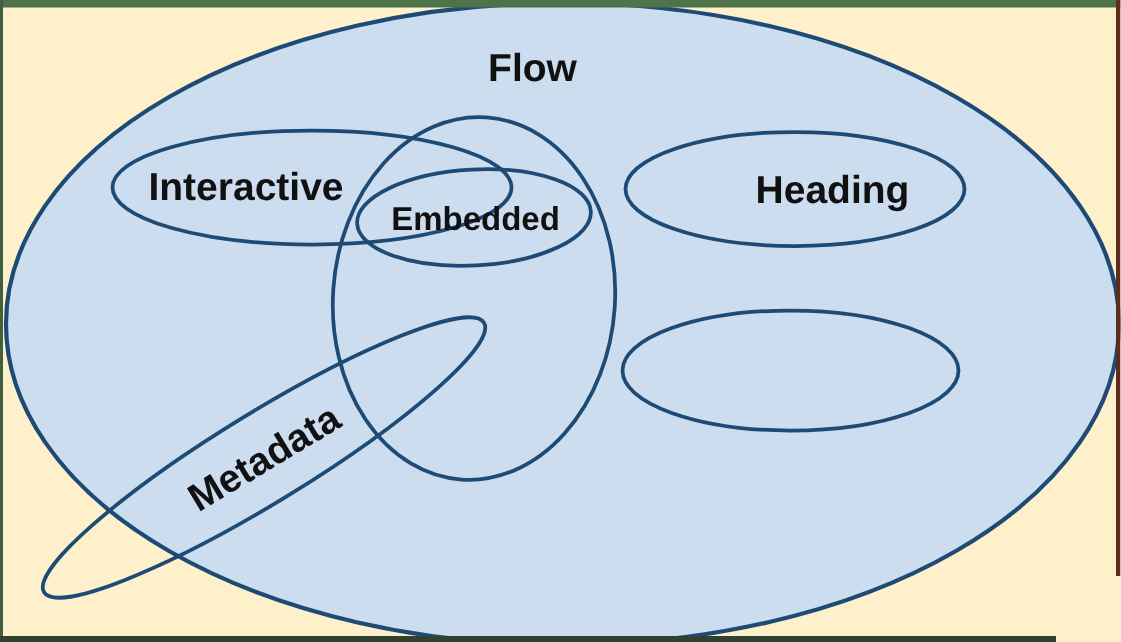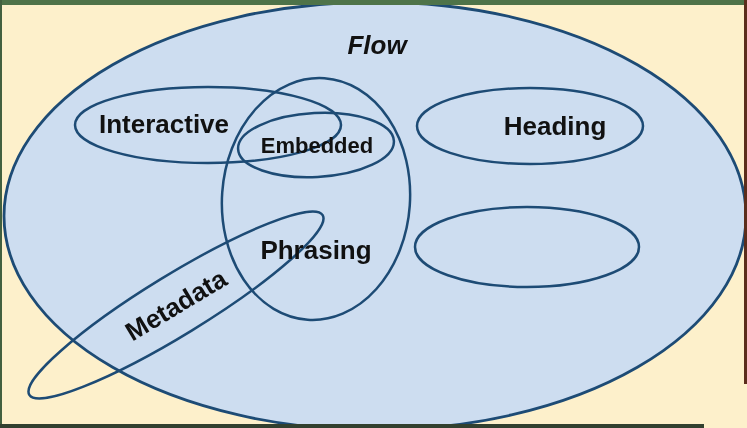--- a/index.html
+++ b/index.html
@@ -23,21 +23,21 @@
   .vlabel {
     position: absolute;
     transform: translate(-50%, -50%);
     font-weight: 700;
     font-size: 26px;
     color: #111111;
     white-space: nowrap;
     line-height: 1;
     letter-spacing: 0px;
   }
-  .lbl-flow        { left: 377px; top: 45px; font-style: italic; }
+  .lbl-flow        { left: 355px; top: 45px; }
   .lbl-interactive { left: 164px; top: 124px; }
   .lbl-embedded    { left: 317px; top: 146px; font-size: 22px; }
   .lbl-heading     { left: 555px; top: 126px; }
   .lbl-phrasing    { left: 316px; top: 250px; }
   .lbl-sectioning  { left: 526px; top: 247px; }
   .lbl-metadata    { left: 176px; top: 305px; transform: translate(-50%, -50%) rotate(-31deg); }
 
   .edge { position: absolute; }
   .edge-top    { left: 0; top: 0; width: 747px; height: 5px; background: #4e7349; }
   .edge-left   { left: 0; top: 0; width: 2px; height: 428px; background: #42603f; }
@@ -65,21 +65,20 @@
 
     <ellipse cx="530" cy="126" rx="113" ry="38" fill="none" stroke-width="2.5" stroke="#1d4b75"></ellipse>
 
     <ellipse cx="527" cy="247" rx="112" ry="40" fill="none" stroke-width="2.5" stroke="#1d4b75"></ellipse>
   </svg>
 
   <div class="vlabel lbl-flow">Flow</div>
   <div class="vlabel lbl-interactive">Interactive</div>
   <div class="vlabel lbl-embedded">Embedded</div>
   <div class="vlabel lbl-heading">Heading</div>
-  <div class="vlabel lbl-phrasing">Phrasing</div>
   <div class="vlabel lbl-metadata">Metadata</div>
 
   <div class="edge edge-top"></div>
   <div class="edge edge-left"></div>
   <div class="edge edge-bottom"></div>
   <div class="edge edge-right"></div>
 
 </div>
 
 </body></html>

